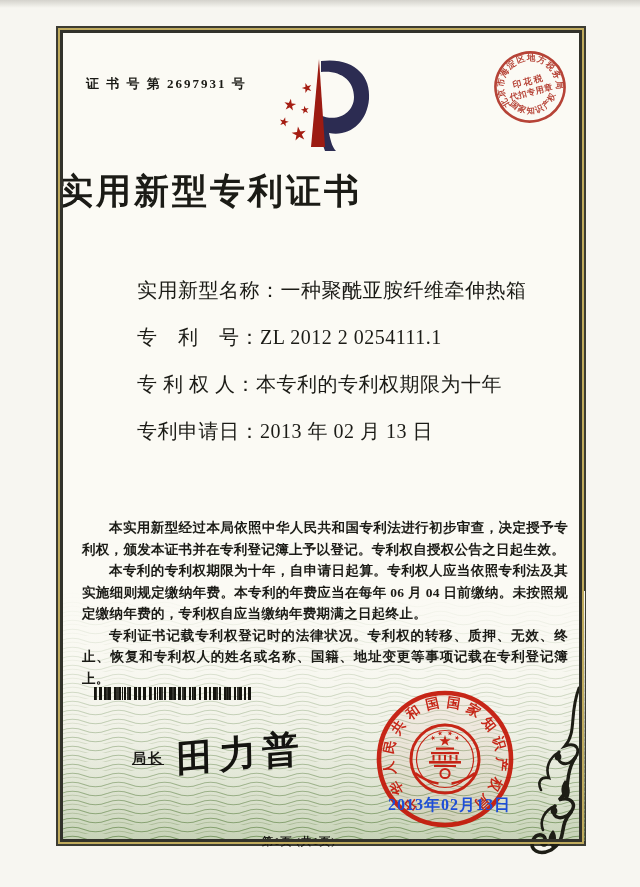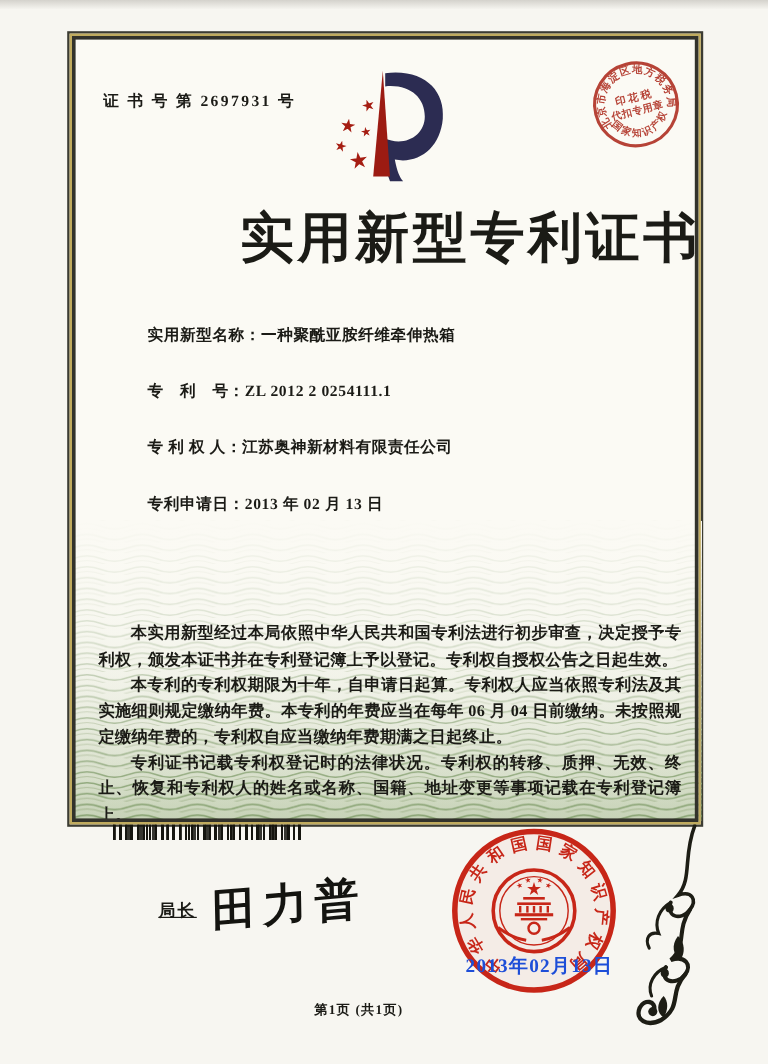--- a/index.html
+++ b/index.html
@@ -7,32 +7,32 @@
   .page{
     position:relative;width:640px;height:887px;margin:0 auto;
     background:#f7f6f1;overflow:hidden;
     font-family:"Liberation Serif","DejaVu Serif",serif;
     color:#1b1b16;
   }
   .page::before{content:"";position:absolute;left:0;top:0;right:0;height:8px;
     background:linear-gradient(#d4d2cc,rgba(212,210,204,0));pointer-events:none;}
   
   .frame{
-    position:absolute;left:56px;top:26px;width:530px;height:663px;
+    position:absolute;left:56px;top:26px;width:530px;height:820px;
     background:#fbfaf4;border:2px solid #3c3c33;box-sizing:border-box;
   }
   .frame .gold-line{position:absolute;inset:0;border:2px solid #c0ab5e;pointer-events:none;z-index:6;}
   .frame .dark-line{position:absolute;inset:2px;border:3px solid #32322b;pointer-events:none;z-index:6;}
   .cert-no{position:absolute;left:28px;top:47px;font-size:13px;letter-spacing:2px;font-weight:600;z-index:3;}
   .logo-wrap{position:absolute;left:199px;top:27px;width:130px;height:100px;z-index:3;}
   .tax-stamp{position:absolute;left:417px;top:4px;width:110px;height:110px;z-index:4;opacity:.88;}
-  .cert-title{position:absolute;left:0;right:0;top:140px;text-align:right;
-    font-size:45px;font-weight:bold;letter-spacing:3px;z-index:3;}
+  .cert-title{position:absolute;left:0;right:0;top:140px;text-align:left;
+    font-size:35px;font-weight:bold;letter-spacing:3px;z-index:3;}
   .fields{position:absolute;left:39px;top:226px;right:30px;z-index:3;}
-  .field-row{height:19px;margin-bottom:28px;font-size:13px;font-weight:700;white-space:pre;}
+  .field-row{height:19px;margin-bottom:28px;font-size:20px;font-weight:400;white-space:pre;}
   .f-label{letter-spacing:.5px;}
   .f-value{letter-spacing:.5px;}
   .body-text{position:absolute;left:24px;top:489px;width:486px;z-index:3;
     font-size:13.5px;line-height:21.5px;font-weight:700;text-align:justify;}
   .body-text p{margin:0;text-indent:2em;letter-spacing:.3px;}
   .band{position:absolute;left:3px;right:3px;bottom:3px;height:250px;z-index:1;}
   .barcode{position:absolute;left:36px;top:659px;width:158px;height:13px;z-index:2;
     background:
       repeating-linear-gradient(90deg,#15150f 0 2px,rgba(0,0,0,0) 2px 5px),
       repeating-linear-gradient(90deg,#15150f 0 1px,rgba(0,0,0,0) 1px 7px),
@@ -115,21 +115,21 @@
     <div class="cert-title">实用新型专利证书</div>
 
     <div class="fields">
       <div class="field-row">
         <span class="f-label">实用新型名称：</span><span class="f-value">一种聚酰亚胺纤维牵伸热箱</span>
       </div>
       <div class="field-row">
         <span class="f-label">专　利　号：</span><span class="f-value">ZL 2012 2 0254111.1</span>
       </div>
       <div class="field-row">
-        <span class="f-label">专 利 权 人：</span><span class="f-value">江苏奥神新材料有限责任公司</span>
+        <span class="f-label">专 利 权 人：</span><span class="f-value">本专利的专利权期限为十年</span>
       </div>
       <div class="field-row">
         <span class="f-label">专利申请日：</span><span class="f-value">2013 年 02 月 13 日</span>
       </div>
     </div>
 
     <div class="body-text">
       <p>本实用新型经过本局依照中华人民共和国专利法进行初步审查，决定授予专利权，颁发本证书并在专利登记簿上予以登记。专利权自授权公告之日起生效。</p>
       <p>本专利的专利权期限为十年，自申请日起算。专利权人应当依照专利法及其实施细则规定缴纳年费。本专利的年费应当在每年 06 月 04 日前缴纳。未按照规定缴纳年费的，专利权自应当缴纳年费期满之日起终止。</p>
       <p>专利证书记载专利权登记时的法律状况。专利权的转移、质押、无效、终止、恢复和专利权人的姓名或名称、国籍、地址变更等事项记载在专利登记簿上。</p>

